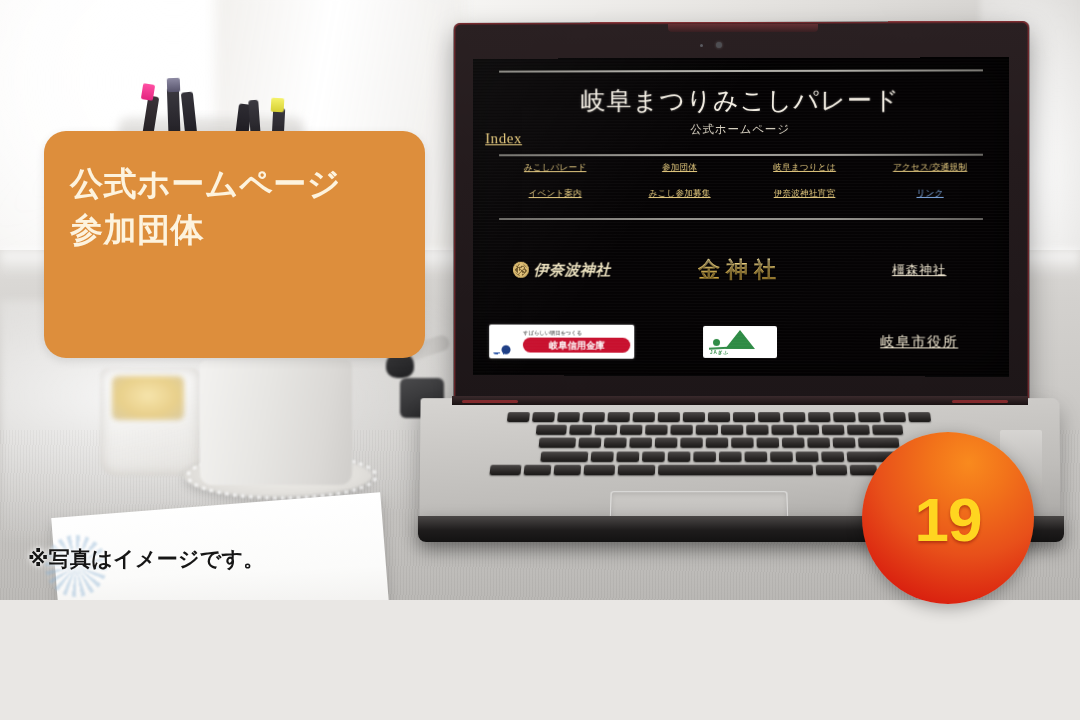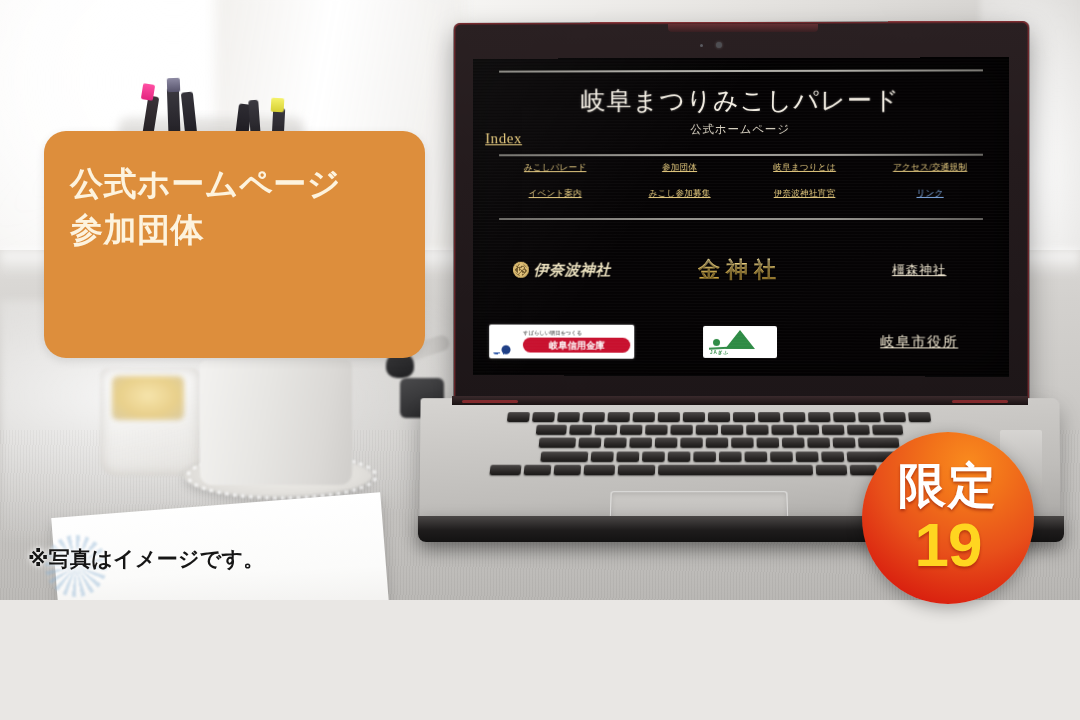--- a/index.html
+++ b/index.html
@@ -626,18 +626,17 @@
 
     <div class="callout">
       <div class="callout-line">公式ホームページ</div>
       <div class="callout-line">参加団体</div>
     </div>
 
     <div class="note">※写真はイメージです。</div>
   </div>
 
   <div class="badge">
-    <div class="badge-kanji">限定</div>
     <div class="badge-num">19</div>
   </div>
 
 
 </div>
 
 </body></html>

